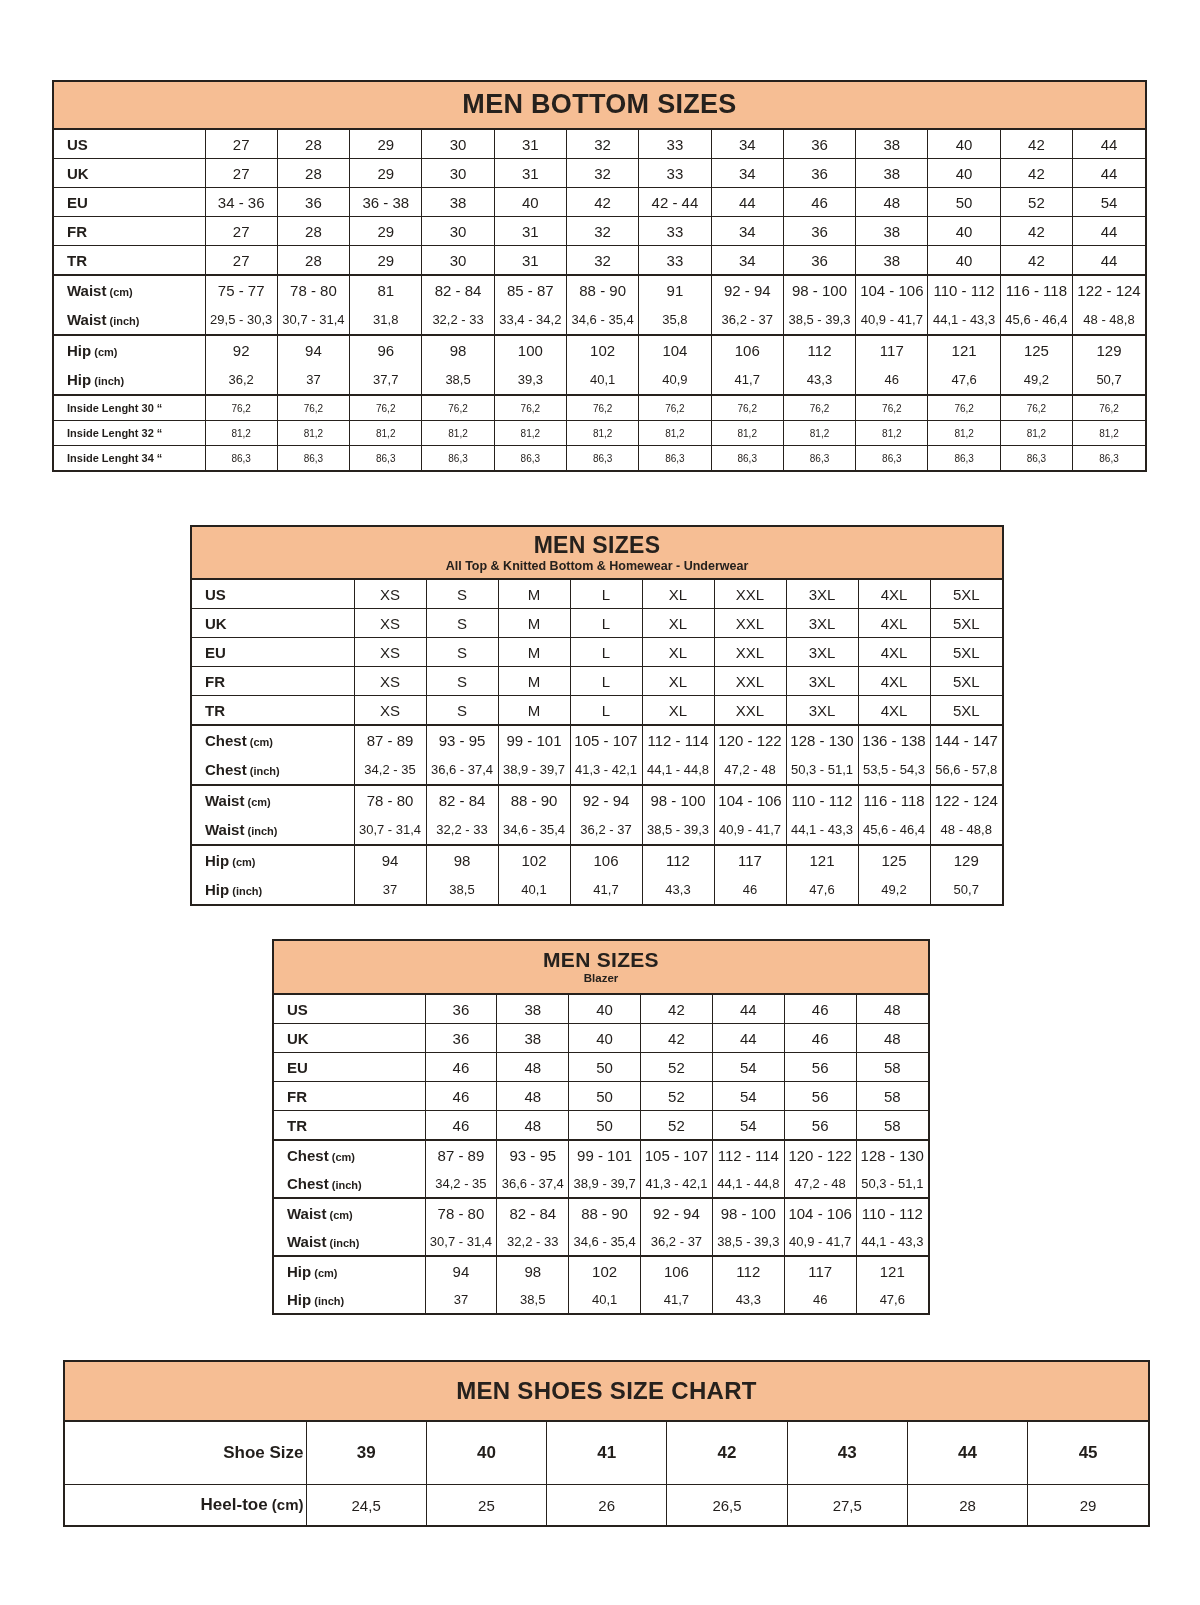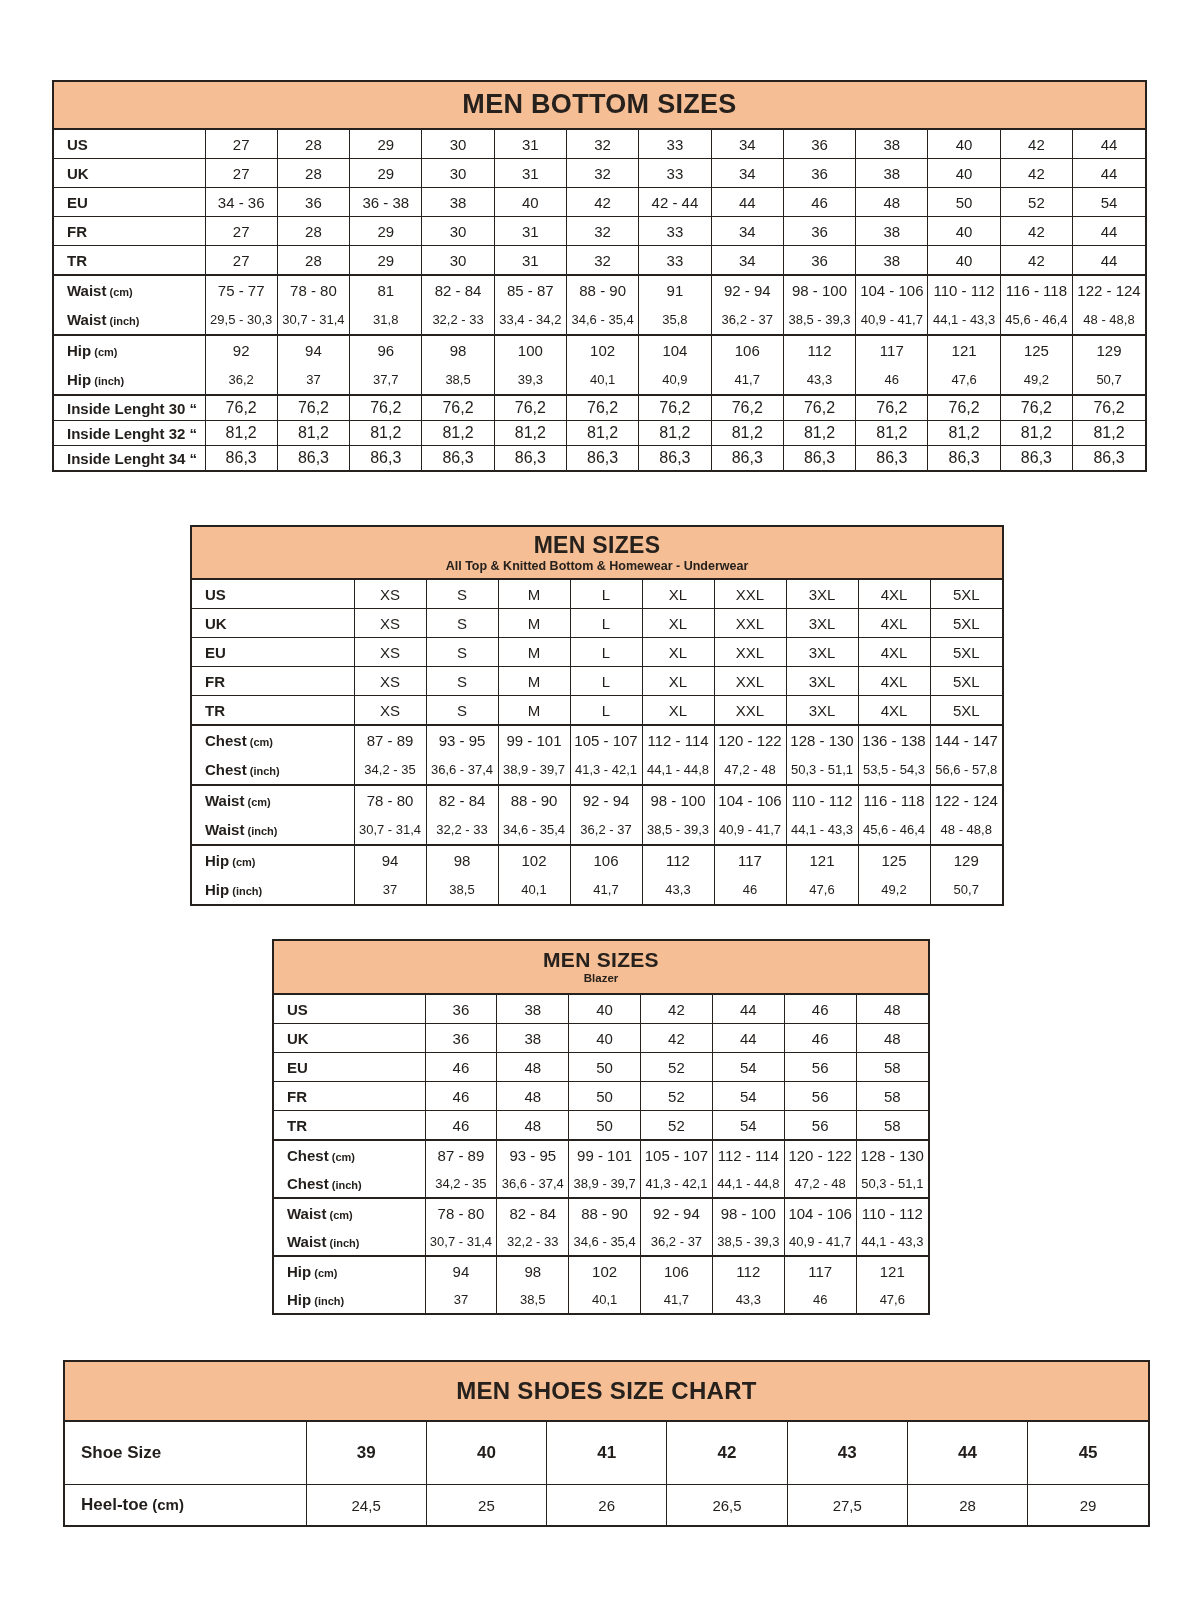--- a/index.html
+++ b/index.html
@@ -20,22 +20,22 @@
   table.grid tbody{border-top:1.5px solid #26211d;}
   table.grid tbody:first-of-type{border-top:none;}
   table.grid tbody.grp{border-top:2px solid #26211d;}
   table.grid tbody.grp + tbody{border-top-width:2px;padding-left:38px;}
   td{border-left:1.5px solid #26211d;vertical-align:middle;padding:0 2px;}
   td:first-child{border-left:none;}
   td.lbl{text-align:left;padding-left:13px;font-weight:bold;font-size:15px;white-space:nowrap;}
   td.val{text-align:center;font-size:15px;}
   .unit{font-weight:bold;font-size:11px;}
   tr.inch td.val{font-size:13px;}
-  tr.sm td.lbl{font-size:15px;}
-  tr.sm td.val{font-size:16px;}
+  tr.sm td.lbl{font-size:11px;}
+  tr.sm td.val{font-size:10px;}
   tr.boldvals td.val{font-weight:bold;margin-left:40px;}
 
   
   .t1{left:52px;top:80px;width:1095px;}
   .t1 .hdr{height:46px;}
   .t1 .title{font-size:27px;}
   .t1 col.c-lbl{width:151px;}
   .t1 td{height:28px;}
   .t1 tr.pair td{height:29px;}
   .t1 tr.sm td{height:24px;}
@@ -57,21 +57,21 @@
   .t3 col.c-lbl{width:151px;}
   .t3 td{height:28px;}
   .t3 tr.pair td{height:28px;}
 
   
   .t4{left:63px;top:1360px;width:1087px;}
   .t4 .hdr{height:58px;}
   .t4 .title{font-size:24px;}
   .t4 col.c-lbl{width:241px;}
   .t4 td{height:40px;}
-  .t4 td.lbl{font-size:17px;padding-left:16px;}
+  .t4 td.lbl{font-size:17px;padding-left:16px;text-align:right;}
   .t4 .unit{font-size:15px;}
   .t4 tr.boldvals td{height:62px;}
   .t4 tr.boldvals td.val{font-size:17px;}
   .t4 td.val{font-size:15px;}
 </style>
 </head>
 <body>
 
 <div class="size-table t1">
   <div class="hdr">

